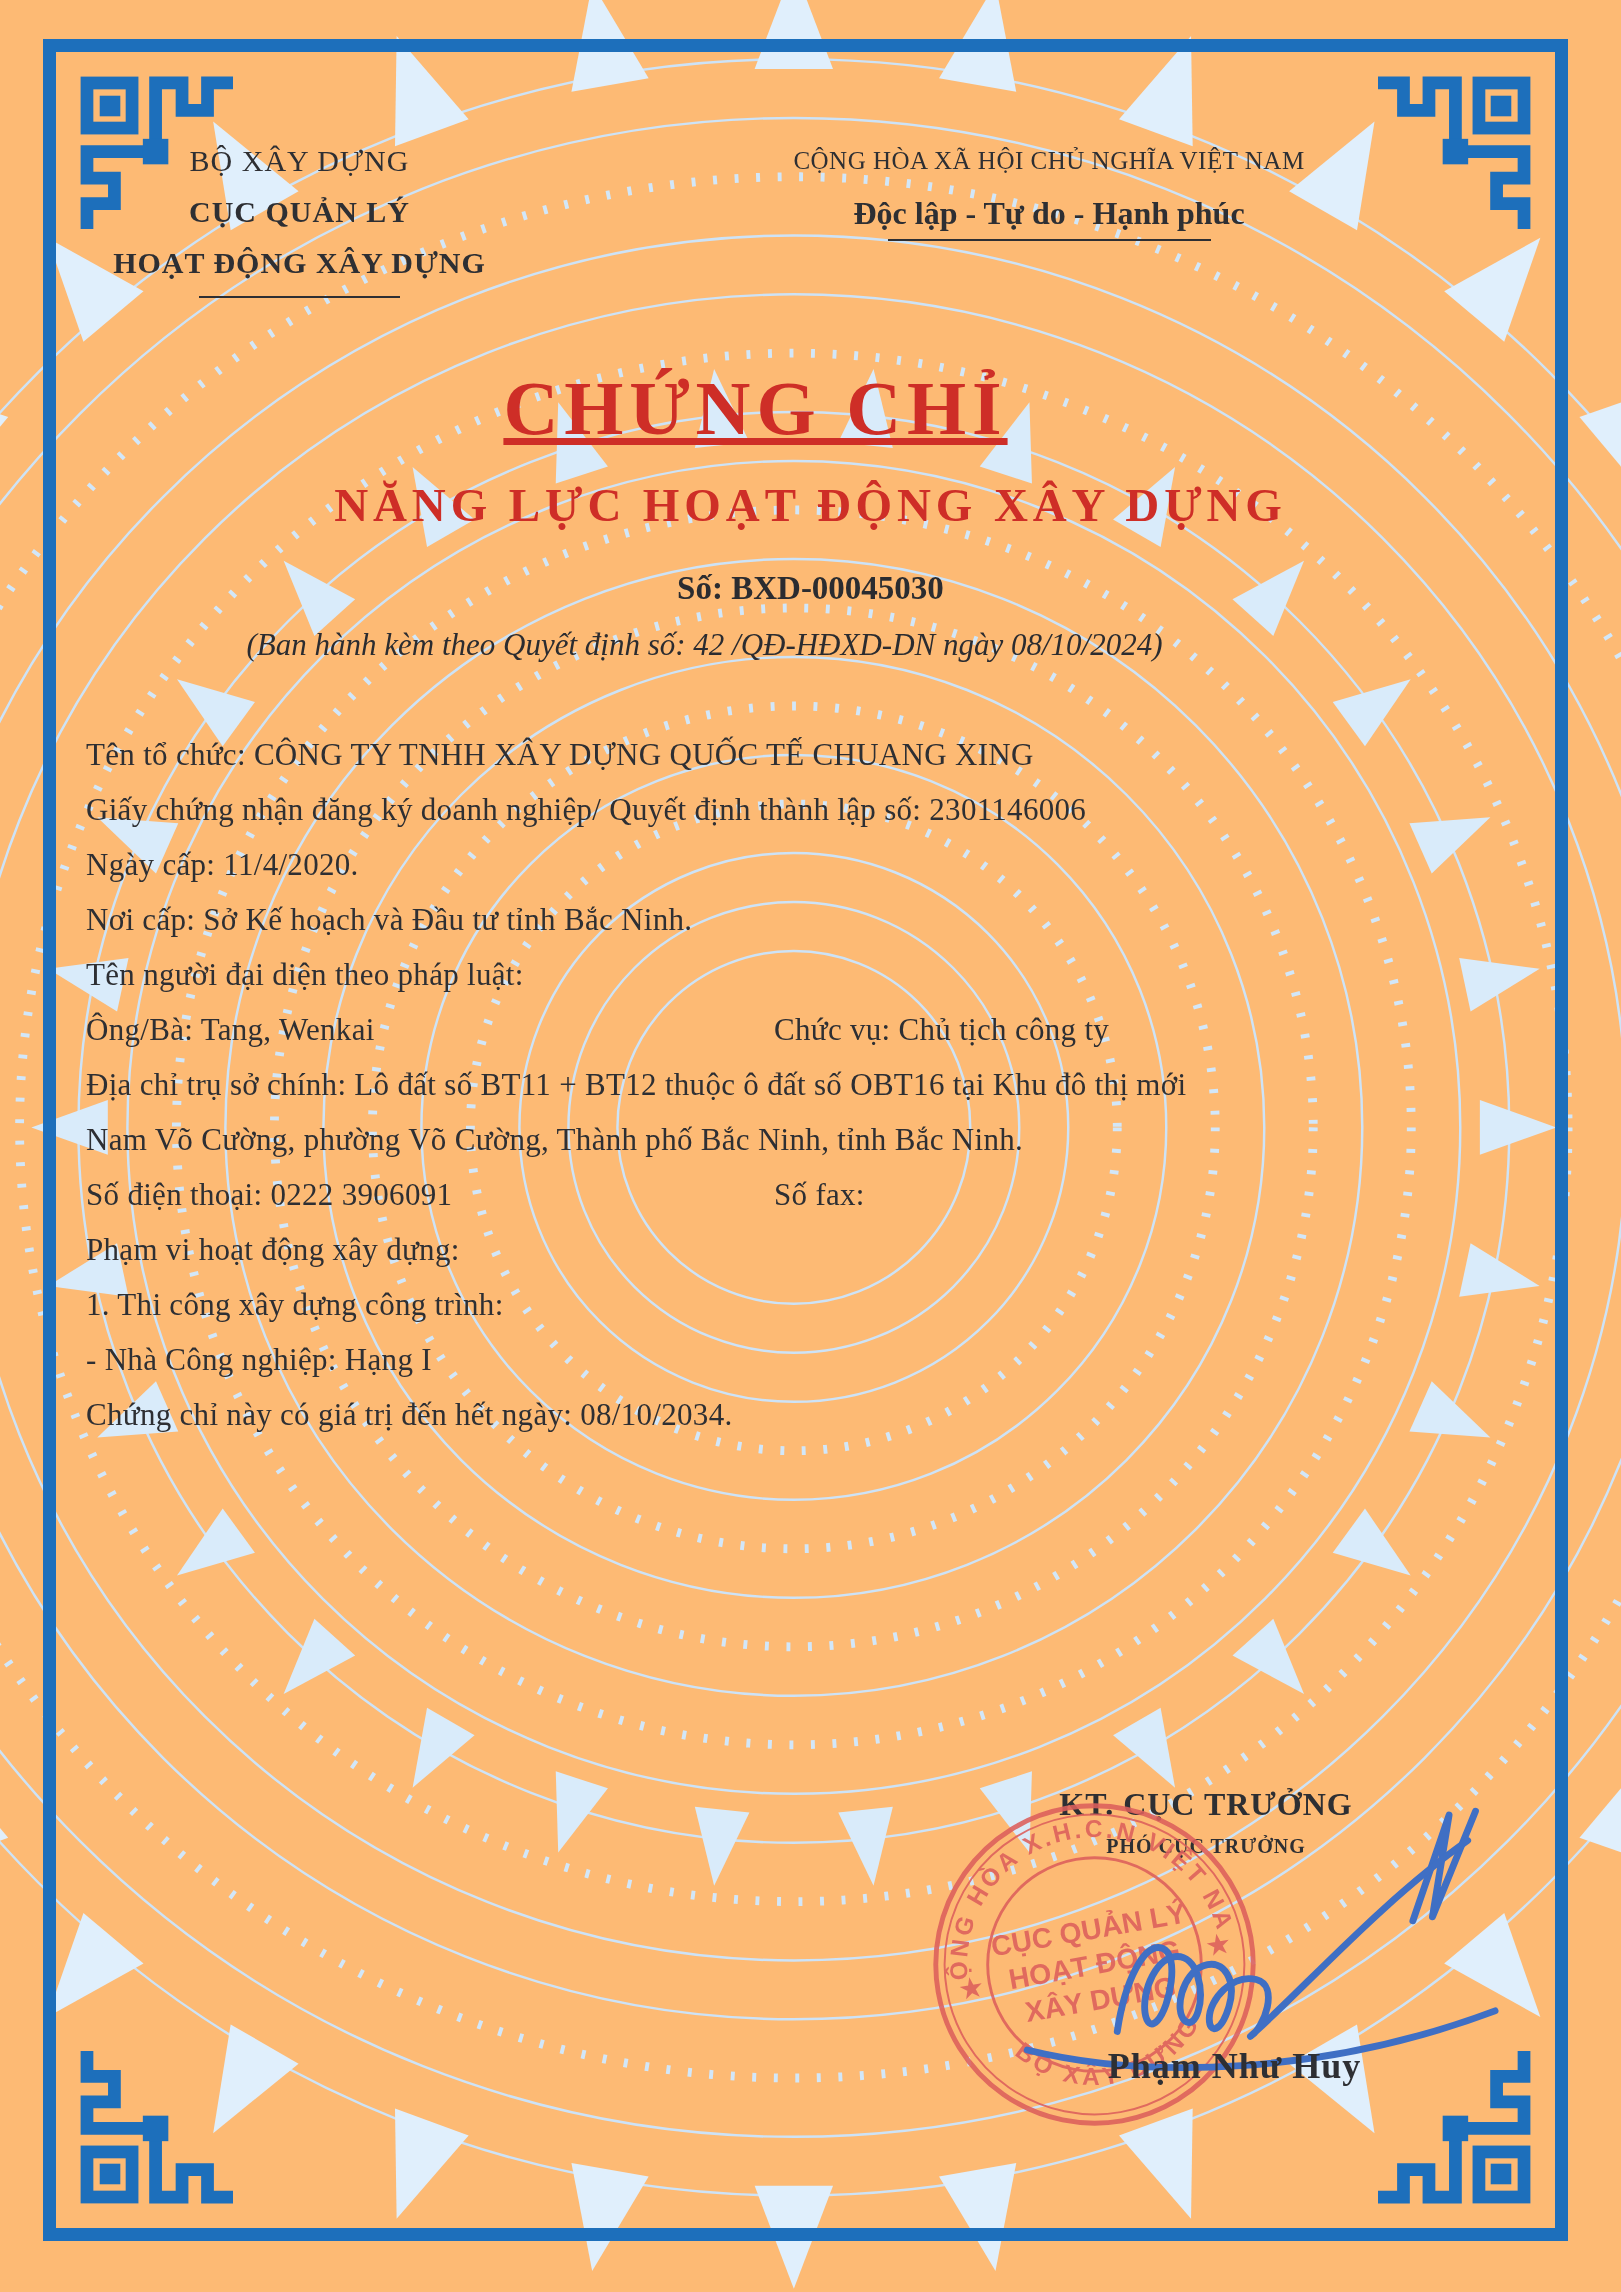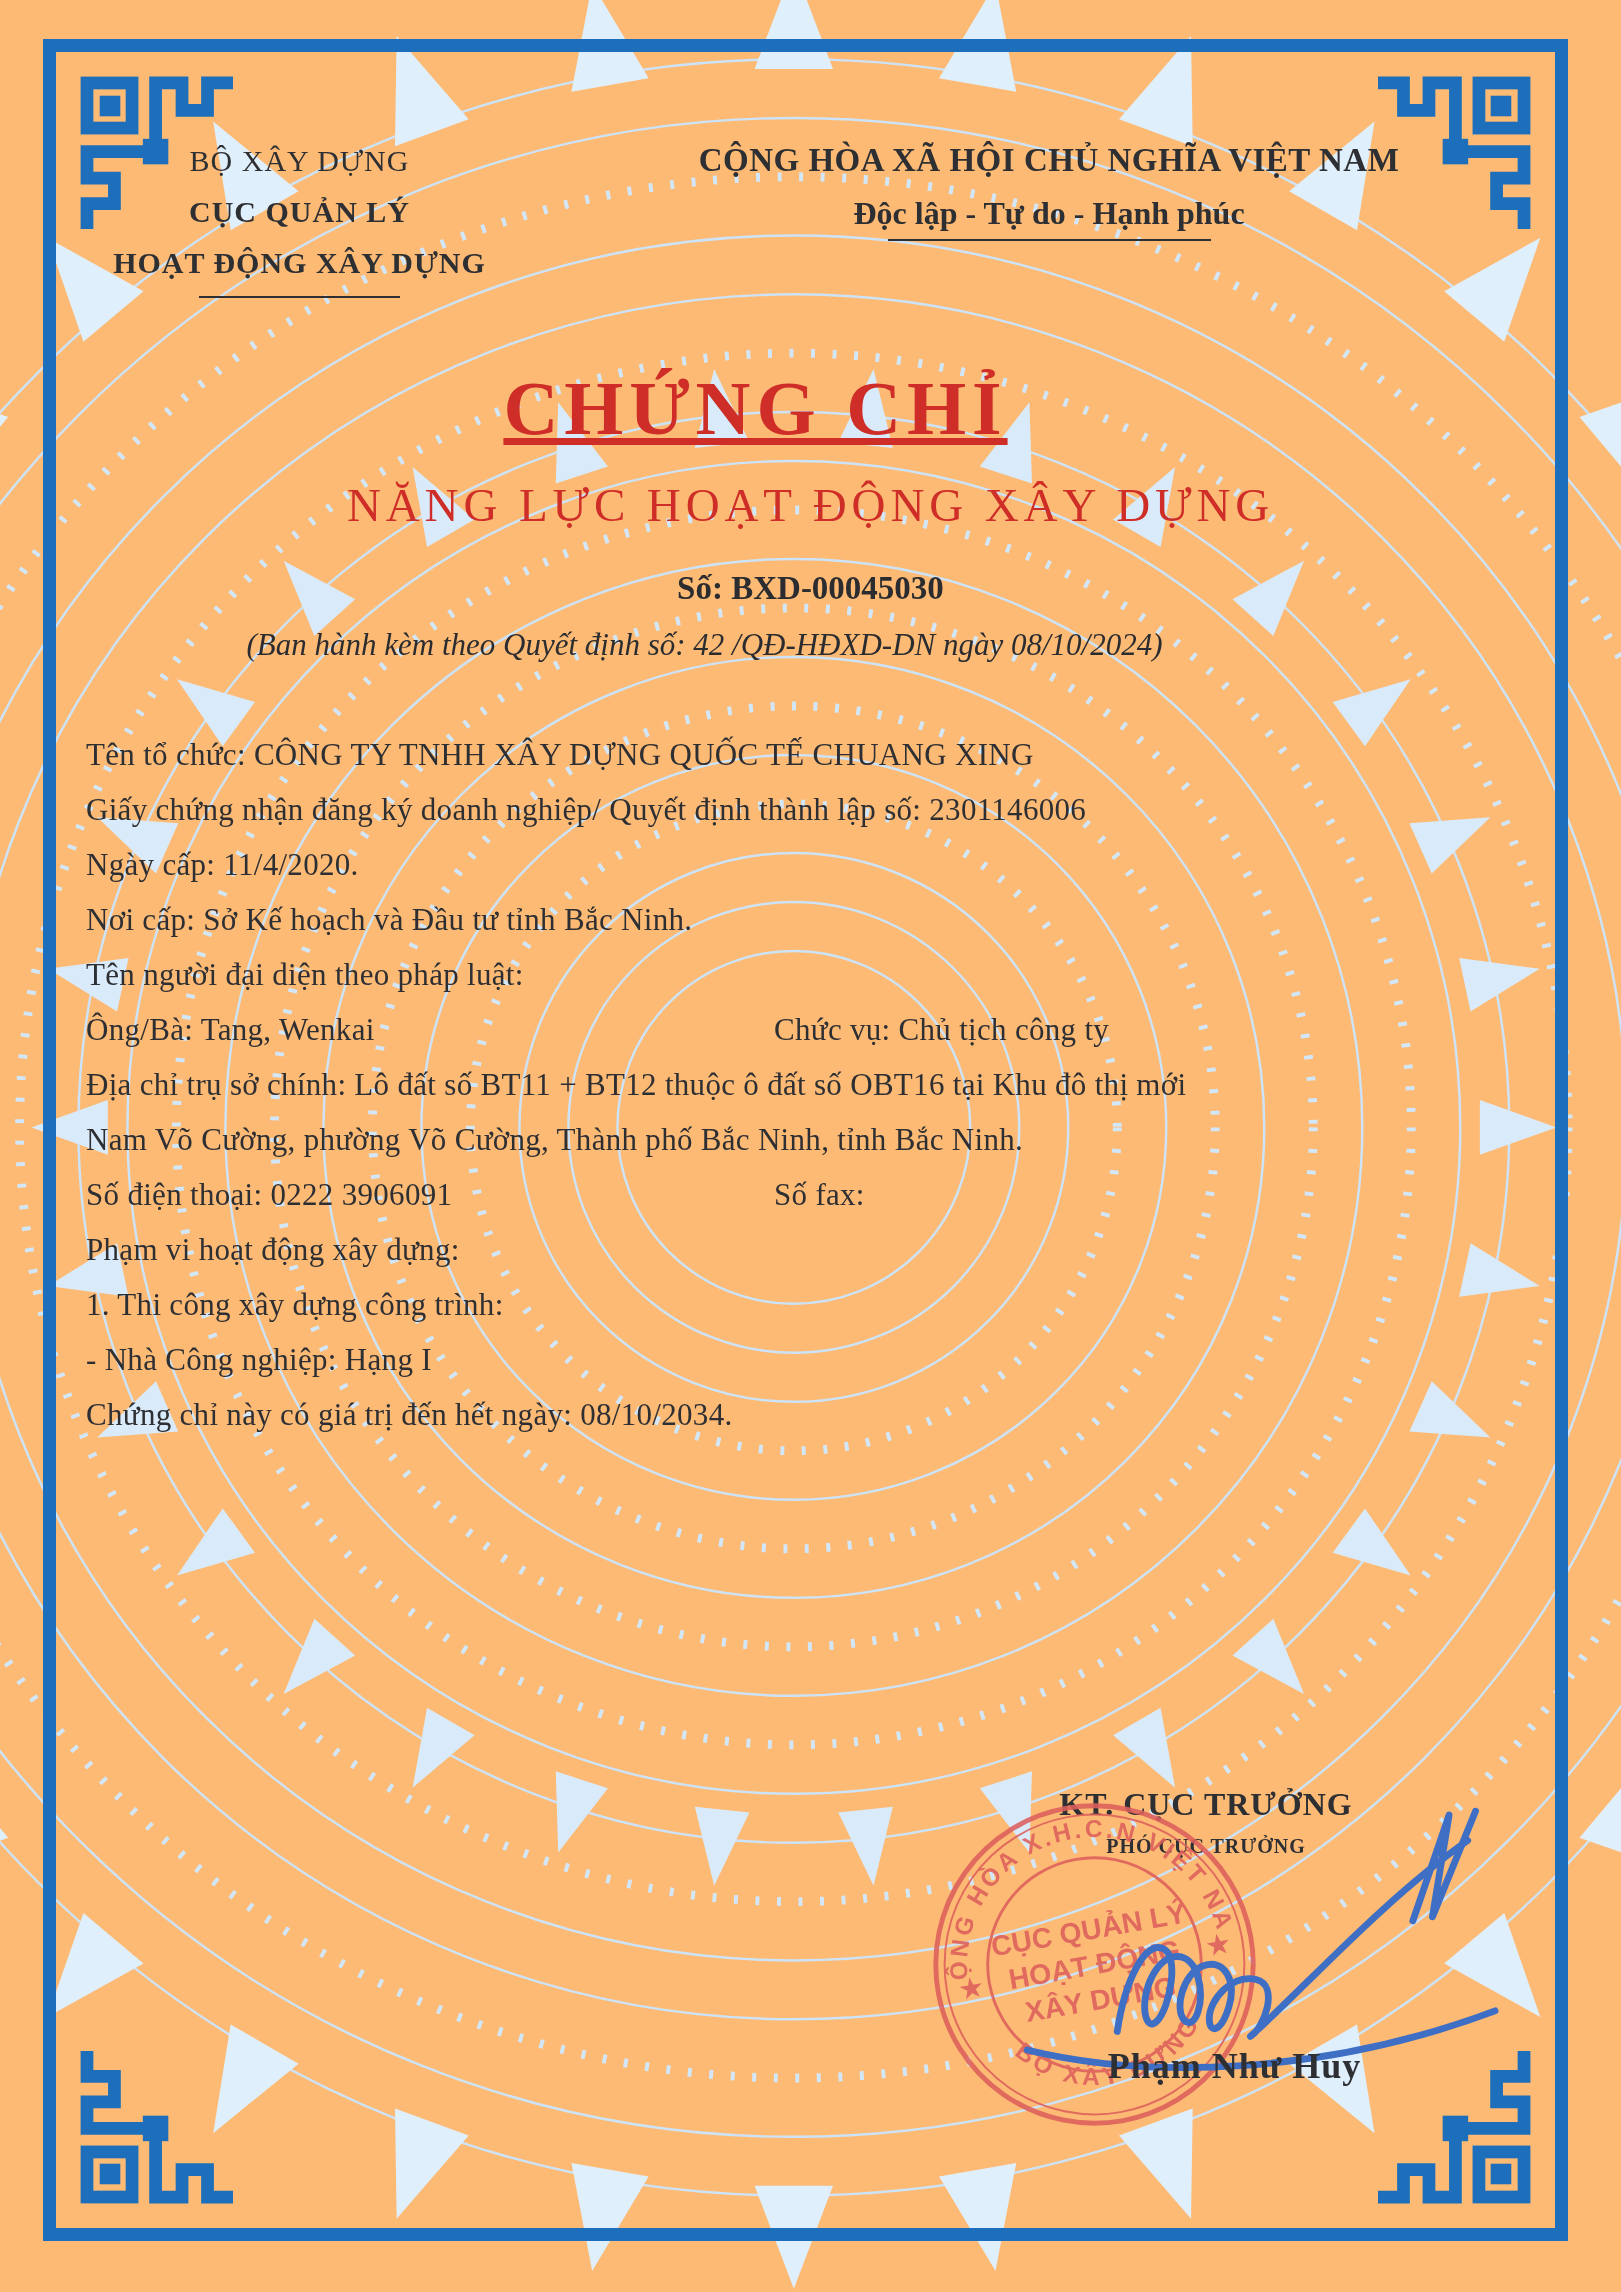--- a/index.html
+++ b/index.html
@@ -20,28 +20,28 @@
   .corner.tl{left:37px;top:33px;}
   .corner.tr{right:47px;top:33px;transform:scaleX(-1);}
   .corner.bl{left:37px;bottom:46px;transform:scaleY(-1);}
   .corner.br{right:47px;bottom:46px;transform:scale(-1,-1);}
   
   .hdr-left{left:69px;top:135px;width:461px;text-align:center;line-height:51px;}
   .hdr-left .l1{font-size:30px;font-weight:normal;letter-spacing:1px;}
   .hdr-left .l2,.hdr-left .l3{font-size:30px;font-weight:bold;letter-spacing:1px;}
   .hdr-left .rule{width:201px;height:0;border-bottom:2.9px solid #2e2f33;margin:7.8px auto 0;}
   .hdr-right{left:598px;top:139px;width:902px;text-align:center;}
-  .hdr-right .l1{font-size:33px;font-weight:bold;letter-spacing:0.5px;line-height:43px;}
+  .hdr-right .l1{font-size:25px;font-weight:normal;letter-spacing:0.5px;line-height:43px;}
   .hdr-right .l2{font-size:32px;font-weight:bold;margin-top:11.8px;line-height:39px;}
   .hdr-right .rule{width:323px;height:0;border-bottom:2.9px solid #2e2f33;margin:5.9px auto 0;}
   
   .title-main{left:0;top:365px;width:1511px;text-align:center;
     font-size:76px;font-weight:bold;color:#ce2e27;letter-spacing:5.9px;text-decoration:underline;}
   .title-sub{left:0;top:478px;width:1621px;text-align:center;
-    font-size:47px;font-weight:normal;color:#ce2e27;letter-spacing:4.9px;}
+    font-size:47px;font-weight:bold;color:#ce2e27;letter-spacing:4.9px;}
   .title-num{left:0;top:570px;width:1621px;text-align:center;
     font-size:33px;font-weight:bold;color:#2b2c30;}
   .title-note{left:0;top:627px;width:1409px;text-align:center;
     font-size:31px;font-style:italic;color:#2b2c30;}
   
   .body-block{left:86px;top:727px;width:1449px;font-size:31px;line-height:55px;letter-spacing:0.3px;}
   .body-line{position:relative;white-space:nowrap;}
   .body-line .c2{position:absolute;left:688px;top:0;}
   
   .sign-date{left:912px;top:1733px;width:588px;text-align:center;

